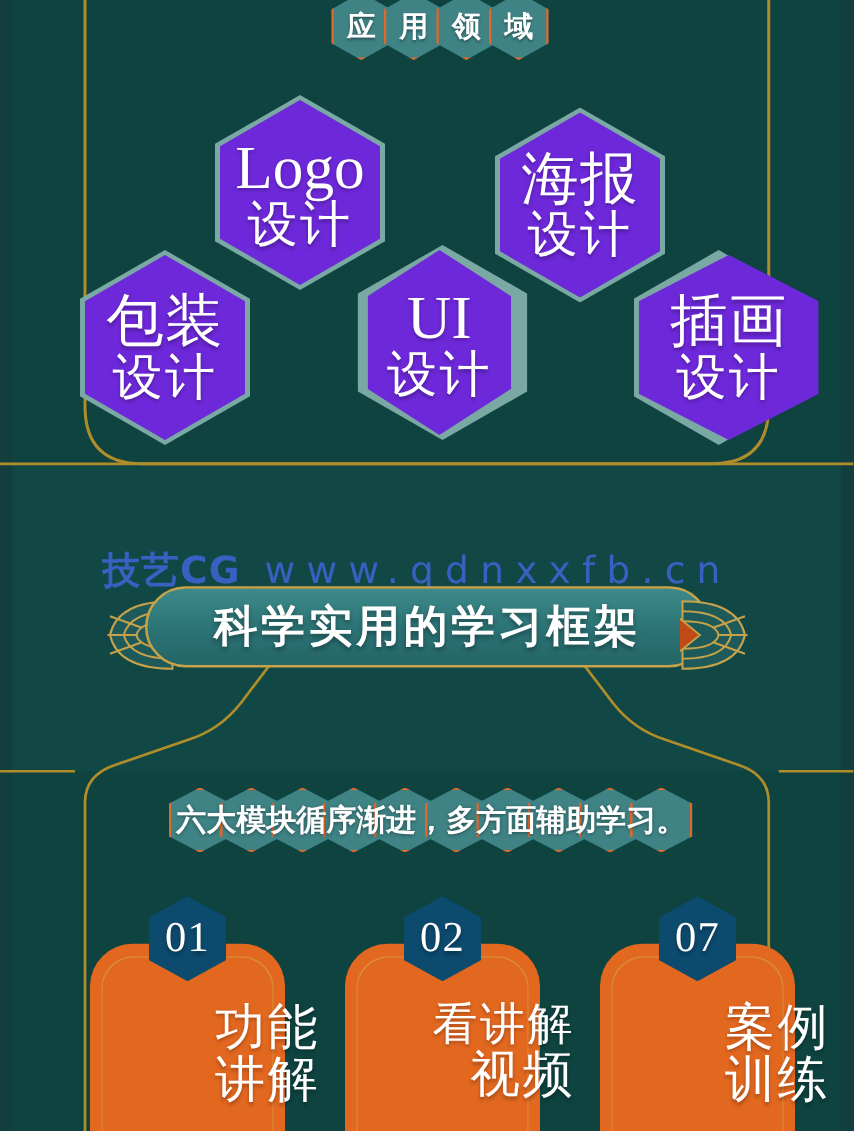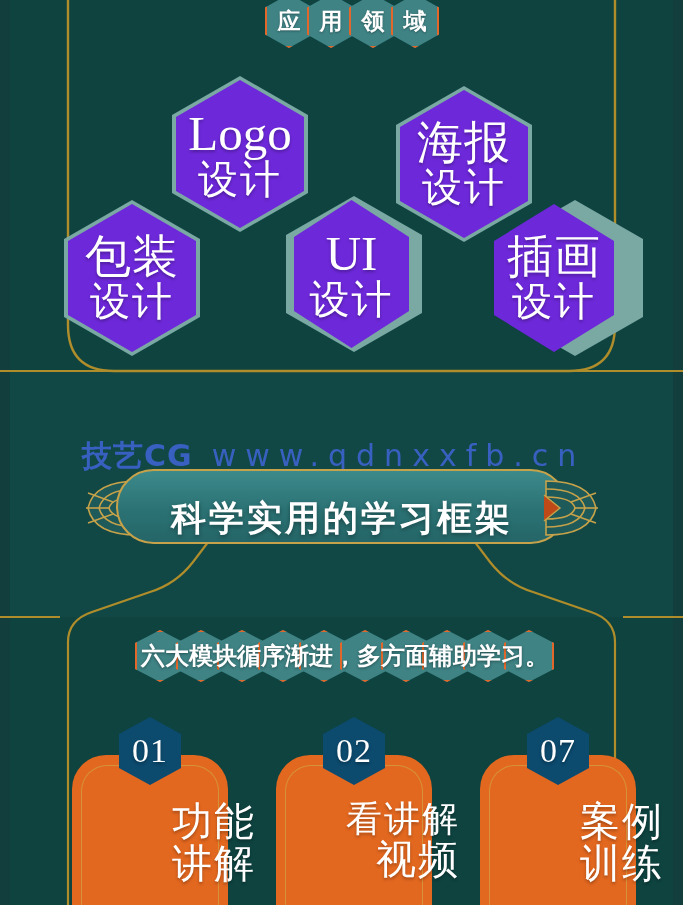--- a/index.html
+++ b/index.html
@@ -114,27 +114,27 @@
     left: 78px;
     top: 469px;
     width: 528px;
     height: 78px;
   }
   .banner-body {
     position: absolute;
     left: 38px;
     top: 0;
     width: 452px;
-    height: 75px;
+    height: 65px;
     border-radius: 40px / 40px;
     background: linear-gradient(180deg, #3d8a8b 0%, #2b7274 55%, #256668 100%);
     border: 2px solid #c6a24a;
     box-sizing: border-box;
     display: flex;
-    align-items: flex-end;
+    align-items: center;
     justify-content: center;
   }
   .banner-text {
     color: #ffffff;
     font-size: 35px;
     font-weight: bold;
     letter-spacing: 3px;
     text-shadow: 0 2px 4px rgba(0,0,0,.35);
   }
   .medal {
@@ -302,21 +302,21 @@
     <span class="dom-l2">设计</span>
   </div>
 
   <div class="dom-ring" style="left:286px; top:196px; width:136px; height:156px;"></div>
   <div class="dom-hex" style="left:294px; top:200px; width:115px; height:148px;">
     <span class="dom-l1 latin">UI</span>
     <span class="dom-l2">设计</span>
   </div>
 
   <div class="dom-ring" style="left:507px; top:200px; width:136px; height:156px;"></div>
-  <div class="dom-hex" style="left:494px; top:204px; width:120px; height:148px;">
+  <div class="dom-hex" style="left:511px; top:204px; width:144px; height:148px;">
     <span class="dom-l1">插画</span>
     <span class="dom-l2">设计</span>
   </div>
 
   <div class="watermark">
     <span>技艺CG</span><span class="wm-url">www.qdnxxfb.cn</span>
   </div>
 
   <div class="banner-wrap">
 

